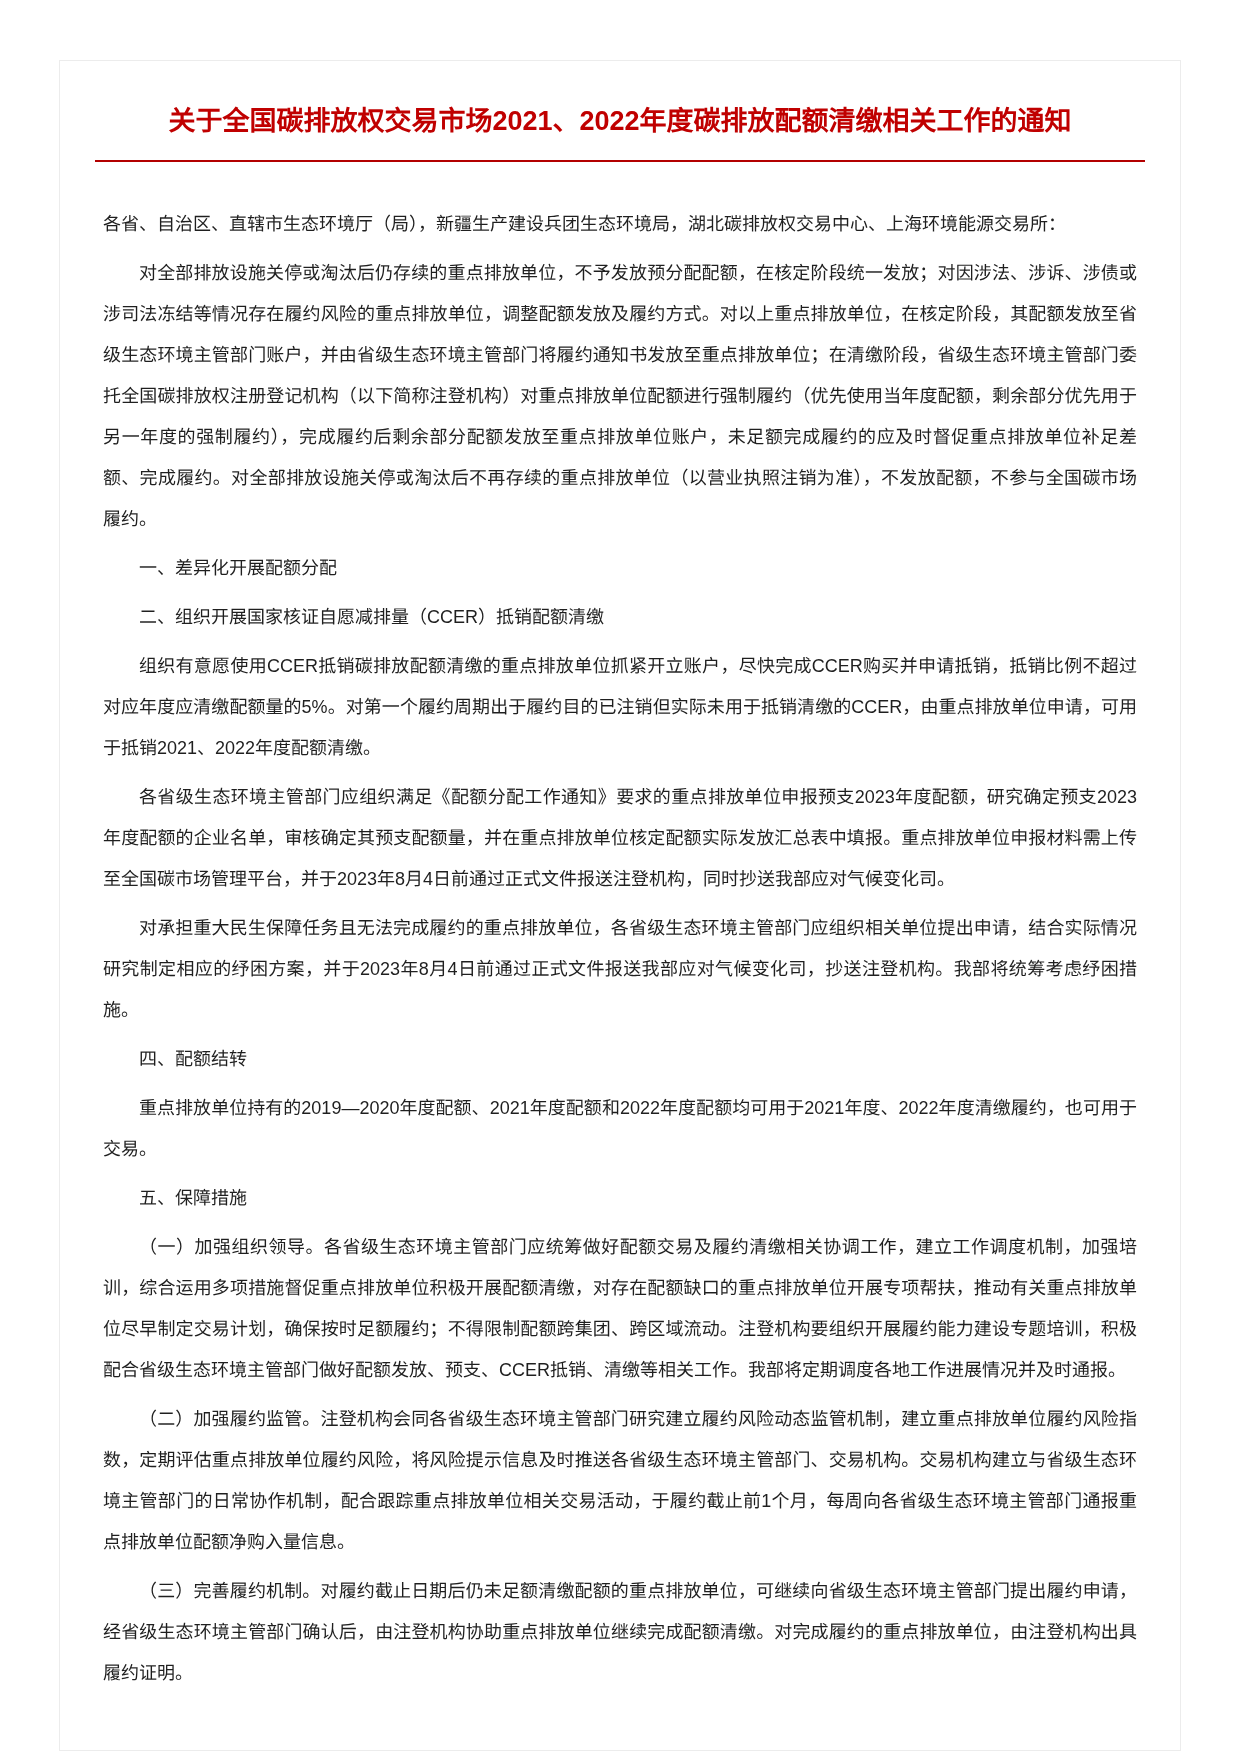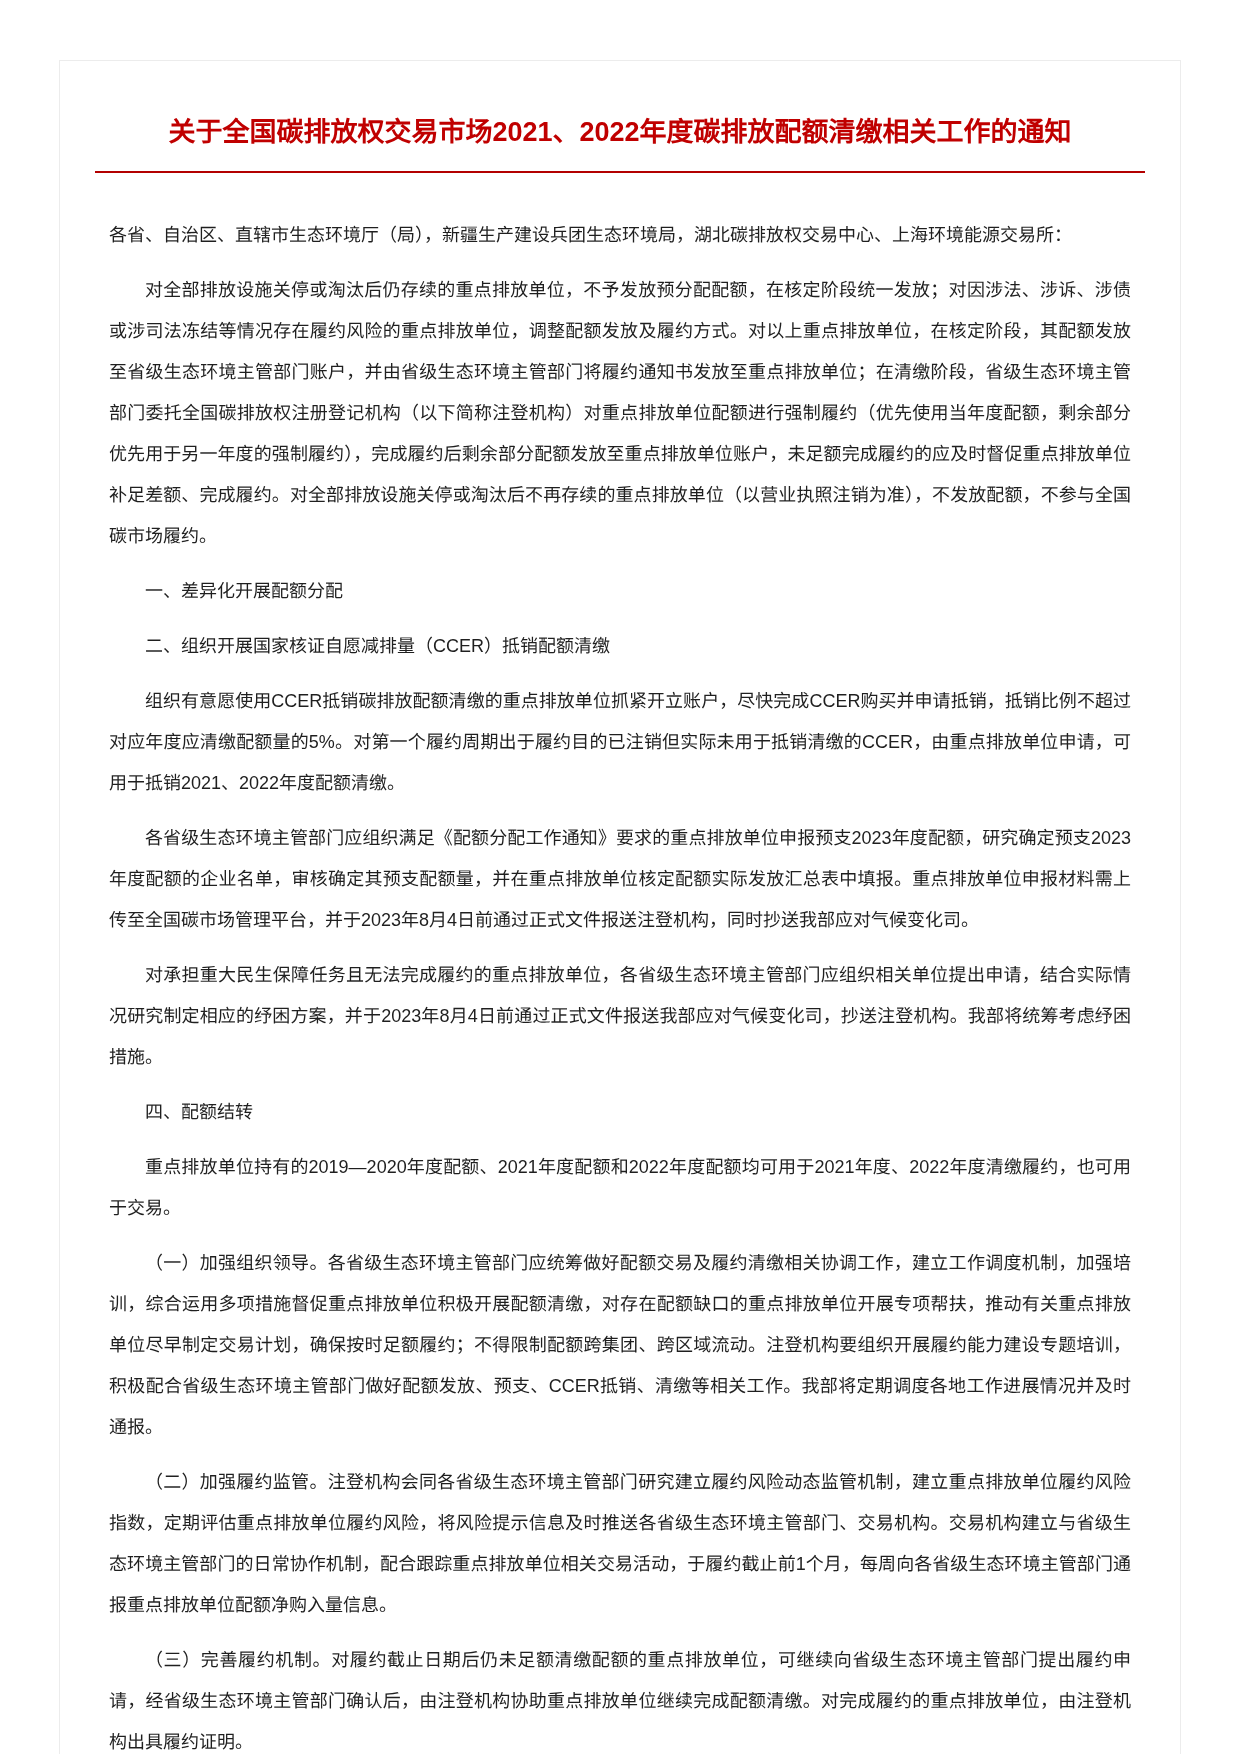--- a/index.html
+++ b/index.html
@@ -16,21 +16,21 @@
   .page {
     box-sizing: border-box;
     width: 1122px;
     min-height: 1636px;
     margin: 60px auto 58px auto;
     background: #ffffff;
     border: 1px solid #ececec;
     padding: 36px 35px 48px 35px;
   }
   .doc-title {
-    margin: 12px;
+    margin: 1px;
     padding: 0 58px;
     font-size: 27px;
     line-height: 46px;
     font-weight: 700;
     text-align: center;
     color: #c00000;
   }
   .title-divider {
     border: none;
     border-top: 2px solid #b30000;
@@ -39,21 +39,21 @@
   }
   .doc-body {
     margin-top: 42px;
     font-size: 18px;
     line-height: 41px;
     color: #1f1f1f;
     text-align: justify;
     text-justify: inter-ideograph;
   }
   .para {
-    margin: 14px;
+    margin: 8px;
     text-indent: 2em;
   }
   .para.no-indent {
     text-indent: 0;
   }
 </style>
 </head>
 <body>
 
 <div class="page">
@@ -65,19 +65,20 @@
   <div class="doc-body">
     <p class="para no-indent">各省、自治区、直辖市生态环境厅（局），新疆生产建设兵团生态环境局，湖北碳排放权交易中心、上海环境能源交易所：</p>
     <p class="para">对全部排放设施关停或淘汰后仍存续的重点排放单位，不予发放预分配配额，在核定阶段统一发放；对因涉法、涉诉、涉债或涉司法冻结等情况存在履约风险的重点排放单位，调整配额发放及履约方式。对以上重点排放单位，在核定阶段，其配额发放至省级生态环境主管部门账户，并由省级生态环境主管部门将履约通知书发放至重点排放单位；在清缴阶段，省级生态环境主管部门委托全国碳排放权注册登记机构（以下简称注登机构）对重点排放单位配额进行强制履约（优先使用当年度配额，剩余部分优先用于另一年度的强制履约），完成履约后剩余部分配额发放至重点排放单位账户，未足额完成履约的应及时督促重点排放单位补足差额、完成履约。对全部排放设施关停或淘汰后不再存续的重点排放单位（以营业执照注销为准），不发放配额，不参与全国碳市场履约。</p>
     <p class="para">一、差异化开展配额分配</p>
     <p class="para">二、组织开展国家核证自愿减排量（CCER）抵销配额清缴</p>
     <p class="para">组织有意愿使用CCER抵销碳排放配额清缴的重点排放单位抓紧开立账户，尽快完成CCER购买并申请抵销，抵销比例不超过对应年度应清缴配额量的5%。对第一个履约周期出于履约目的已注销但实际未用于抵销清缴的CCER，由重点排放单位申请，可用于抵销2021、2022年度配额清缴。</p>
     <p class="para">各省级生态环境主管部门应组织满足《配额分配工作通知》要求的重点排放单位申报预支2023年度配额，研究确定预支2023年度配额的企业名单，审核确定其预支配额量，并在重点排放单位核定配额实际发放汇总表中填报。重点排放单位申报材料需上传至全国碳市场管理平台，并于2023年8月4日前通过正式文件报送注登机构，同时抄送我部应对气候变化司。</p>
     <p class="para">对承担重大民生保障任务且无法完成履约的重点排放单位，各省级生态环境主管部门应组织相关单位提出申请，结合实际情况研究制定相应的纾困方案，并于2023年8月4日前通过正式文件报送我部应对气候变化司，抄送注登机构。我部将统筹考虑纾困措施。</p>
     <p class="para">四、配额结转</p>
     <p class="para">重点排放单位持有的2019—2020年度配额、2021年度配额和2022年度配额均可用于2021年度、2022年度清缴履约，也可用于交易。</p>
+    <p class="para">五、保障措施</p>
     <p class="para">（一）加强组织领导。各省级生态环境主管部门应统筹做好配额交易及履约清缴相关协调工作，建立工作调度机制，加强培训，综合运用多项措施督促重点排放单位积极开展配额清缴，对存在配额缺口的重点排放单位开展专项帮扶，推动有关重点排放单位尽早制定交易计划，确保按时足额履约；不得限制配额跨集团、跨区域流动。注登机构要组织开展履约能力建设专题培训，积极配合省级生态环境主管部门做好配额发放、预支、CCER抵销、清缴等相关工作。我部将定期调度各地工作进展情况并及时通报。</p>
     <p class="para">（二）加强履约监管。注登机构会同各省级生态环境主管部门研究建立履约风险动态监管机制，建立重点排放单位履约风险指数，定期评估重点排放单位履约风险，将风险提示信息及时推送各省级生态环境主管部门、交易机构。交易机构建立与省级生态环境主管部门的日常协作机制，配合跟踪重点排放单位相关交易活动，于履约截止前1个月，每周向各省级生态环境主管部门通报重点排放单位配额净购入量信息。</p>
     <p class="para">（三）完善履约机制。对履约截止日期后仍未足额清缴配额的重点排放单位，可继续向省级生态环境主管部门提出履约申请，经省级生态环境主管部门确认后，由注登机构协助重点排放单位继续完成配额清缴。对完成履约的重点排放单位，由注登机构出具履约证明。</p>
 
   </div>
 
 </div>
 
 </body></html>

